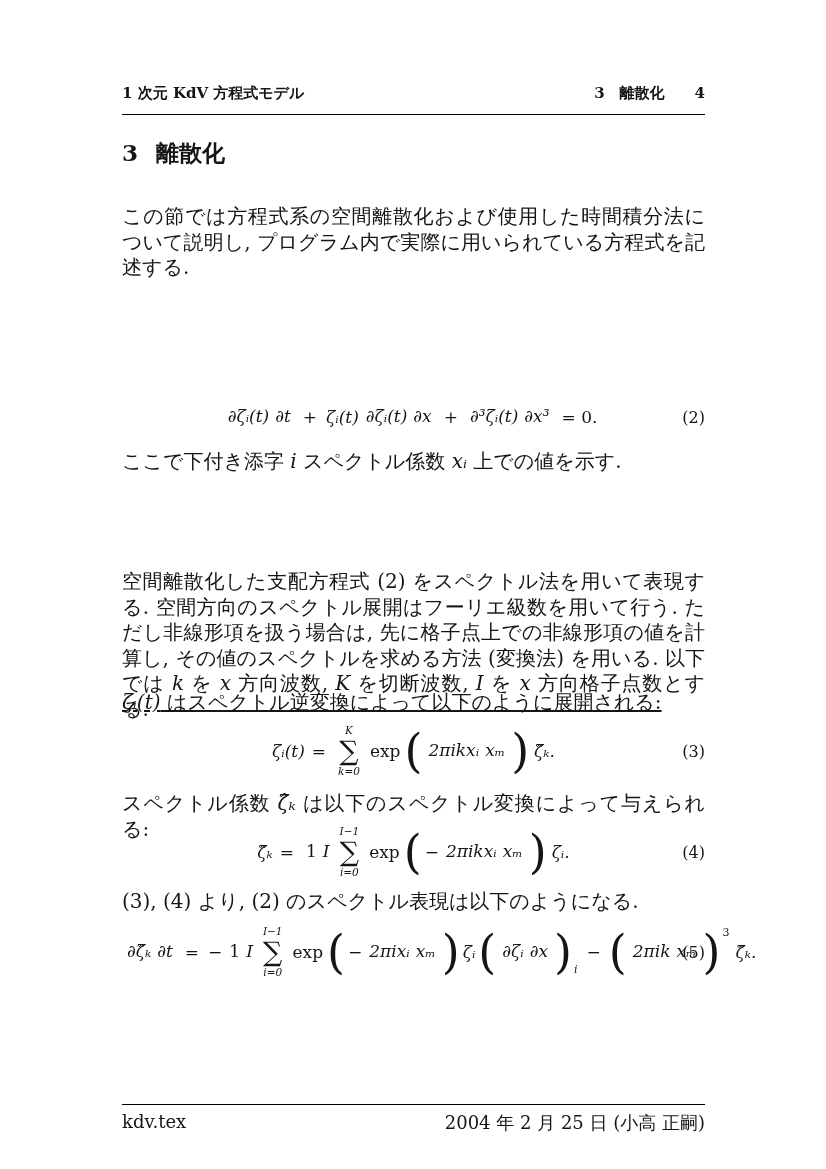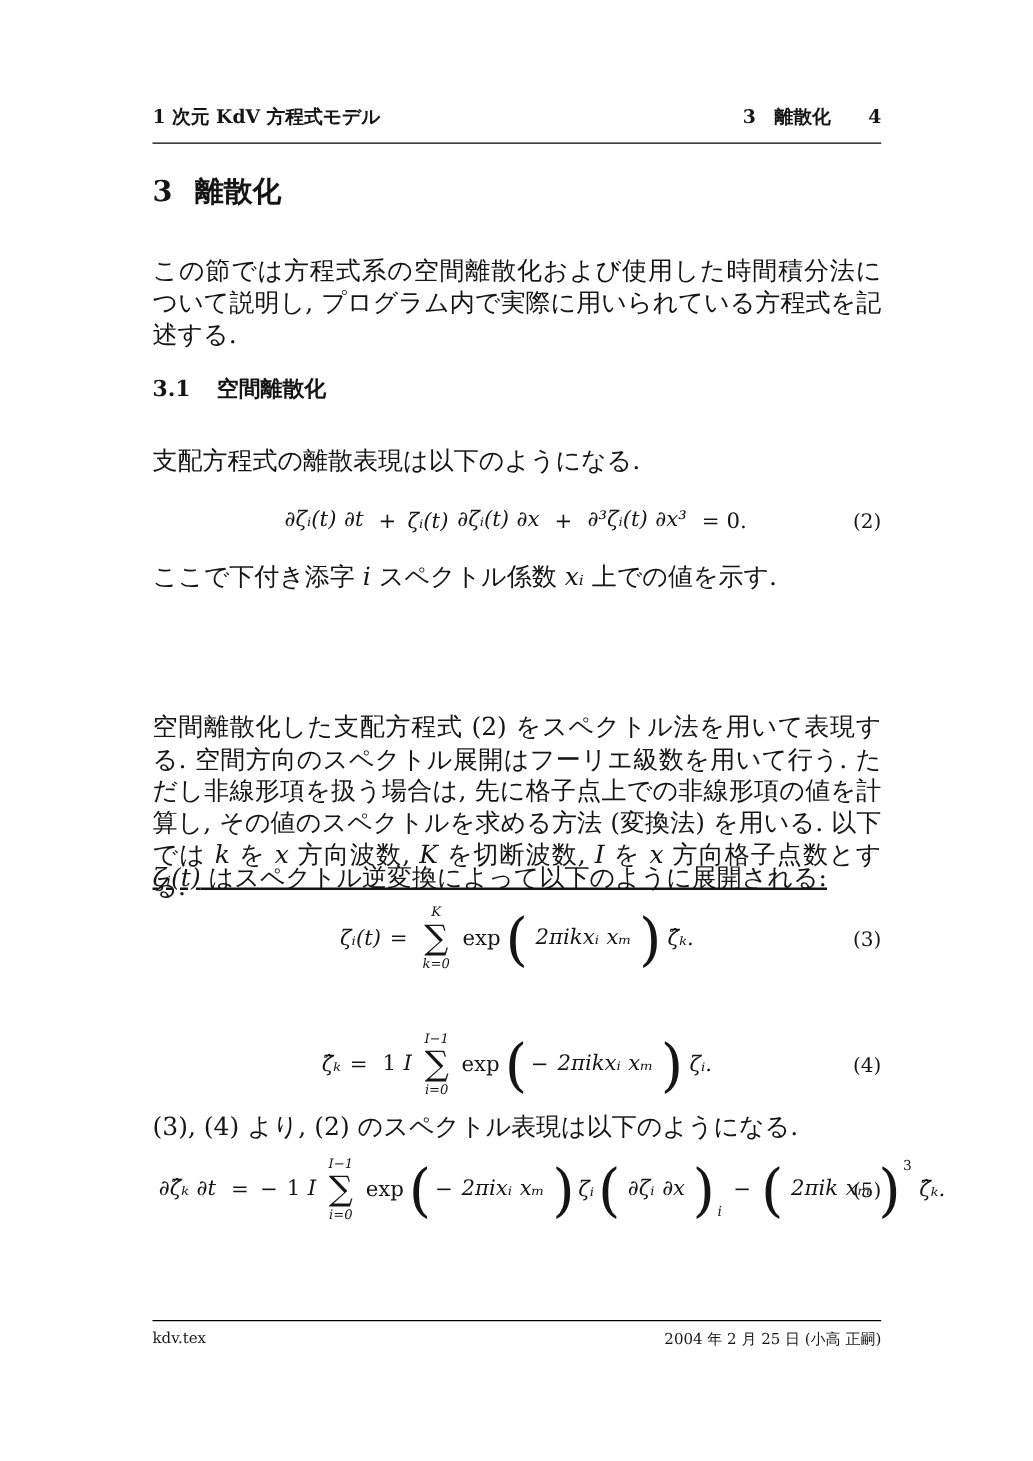--- a/index.html
+++ b/index.html
@@ -46,21 +46,21 @@
   .slim{font-size:10.5px;font-style:italic;line-height:1.2;}
   .ssym{font-size:27px;line-height:1.05;}
   .bp{font-family:"DejaVu Serif",serif;font-weight:200;line-height:1;margin:0 1px;}
   .bp-lg{font-size:46px;}
   .psub{align-self:flex-end;font-size:11px;margin:0 2px 3px 1px;}
   .psup{align-self:flex-start;font-size:11px;margin:1px 2px 0 1px;}
   .tailsp{margin-left:4px;white-space:nowrap;}
 
   
   .ftr{border-top:1.5px solid #000;padding-top:6px;display:flex;
-       justify-content:space-between;font-size:12px;}
+       justify-content:space-between;font-size:18px;margin-top:48px;}
 </style>
 </head>
 <body>
 
 <div class="page">
   <div class="content">
 
     <div class="blk hdr" style="top:84px;gap:36px;">
       <span>1 次元 KdV 方程式モデル</span>
       <span class="hdr-right">
@@ -70,26 +70,21 @@
       </span>
     </div>
 
     <div class="blk h1" style="top:138px;">
       <span class="no">3</span>
       <span>離散化</span>
     </div>
 
     <div class="blk para" style="top:204px;">この節では方程式系の空間離散化および使用した時間積分法について説明し, プログラム内で実際に用いられている方程式を記述する.</div>
 
-    <div class="blk h2" style="top:299px;">
-      <span class="no">3.1</span>
-      <span>空間離散化</span>
-    </div>
-
-    <div class="blk para" style="top:356px;">支配方程式の離散表現は以下のようになる.</div>
+
 
     <div class="blk eq" style="top:388px;height:58px;">
       <div class="eqbody">
         <span class="frac">
           <span class="fn mi">∂ζᵢ(t)</span>
           <span class="fbar"></span>
           <span class="fd mi">∂t</span>
         </span>
         <span class="mo">+</span>
         <span class="mi mon">ζᵢ(t)</span>
@@ -131,20 +126,21 @@
           <span class="fn mi">2πikxᵢ</span>
           <span class="fbar"></span>
           <span class="fd mi">xₘ</span>
         </span>
         <span class="bp bp-lg">)</span>
         <span class="mi tailsp">ζ̂ₖ.</span>
       </div>
       <span class="eqtag">(3)</span>
     </div>
 
+    <div class="blk para" style="top:791px;"><span>スペクトル係数 </span><span class="mi">ζ̂ₖ</span><span> は以下のスペクトル変換によって与えられる:</span></div>
 
     <div class="blk eq" style="top:820px;height:64px;">
       <div class="eqbody">
         <span class="mi">ζ̂ₖ</span>
         <span class="mo">=</span>
         <span class="frac">
           <span class="fn">1</span>
           <span class="fbar"></span>
           <span class="fd mi">I</span>
         </span>

